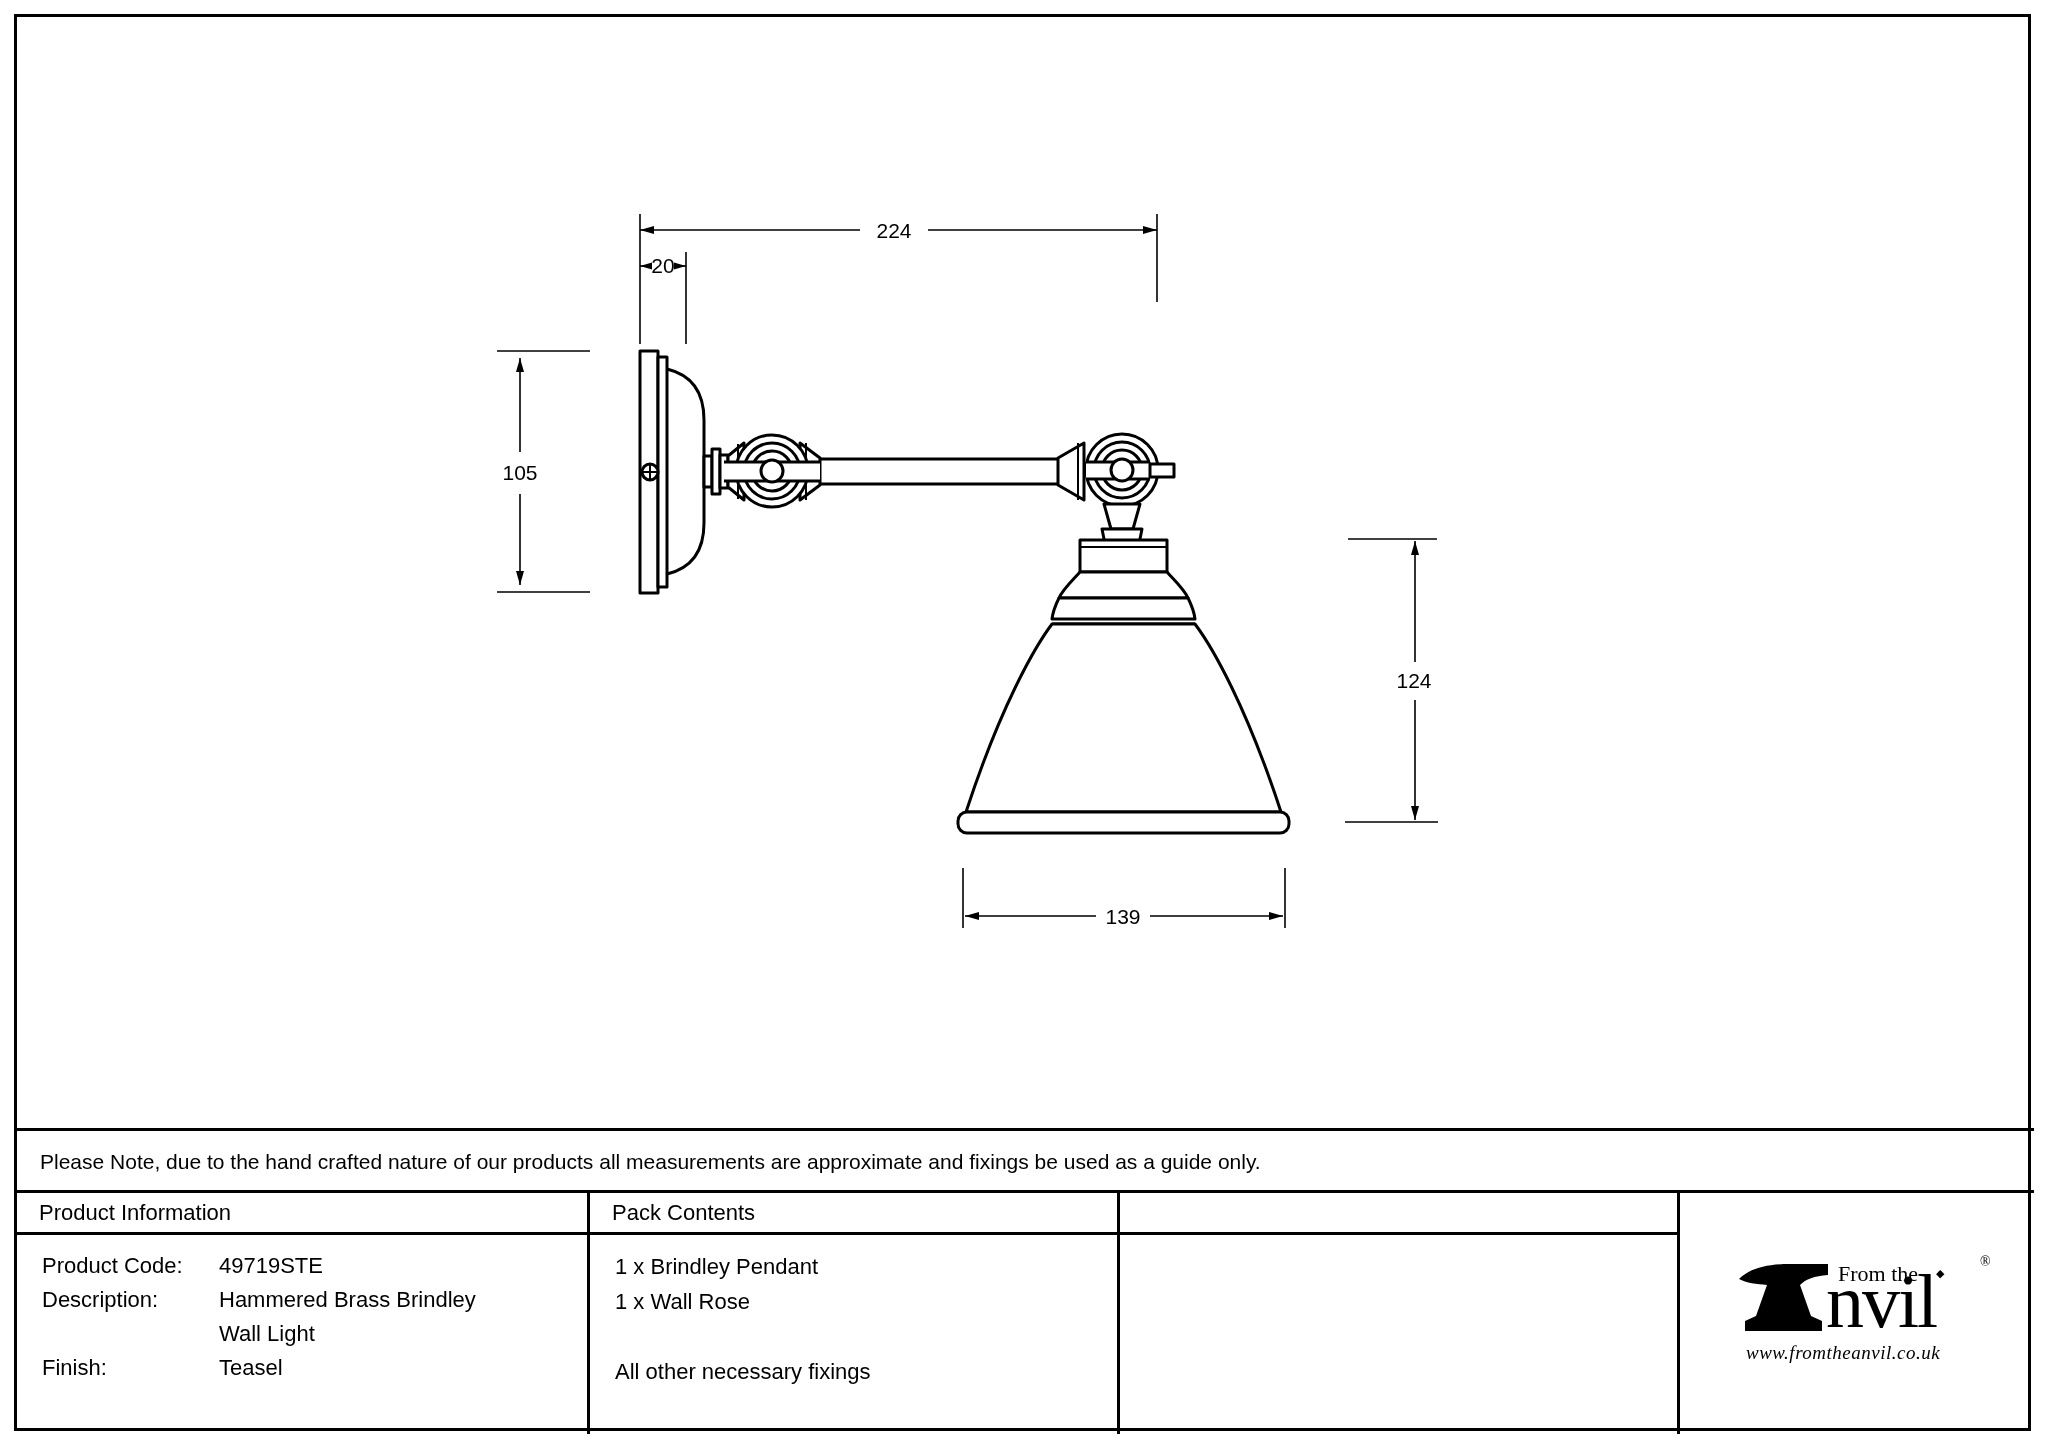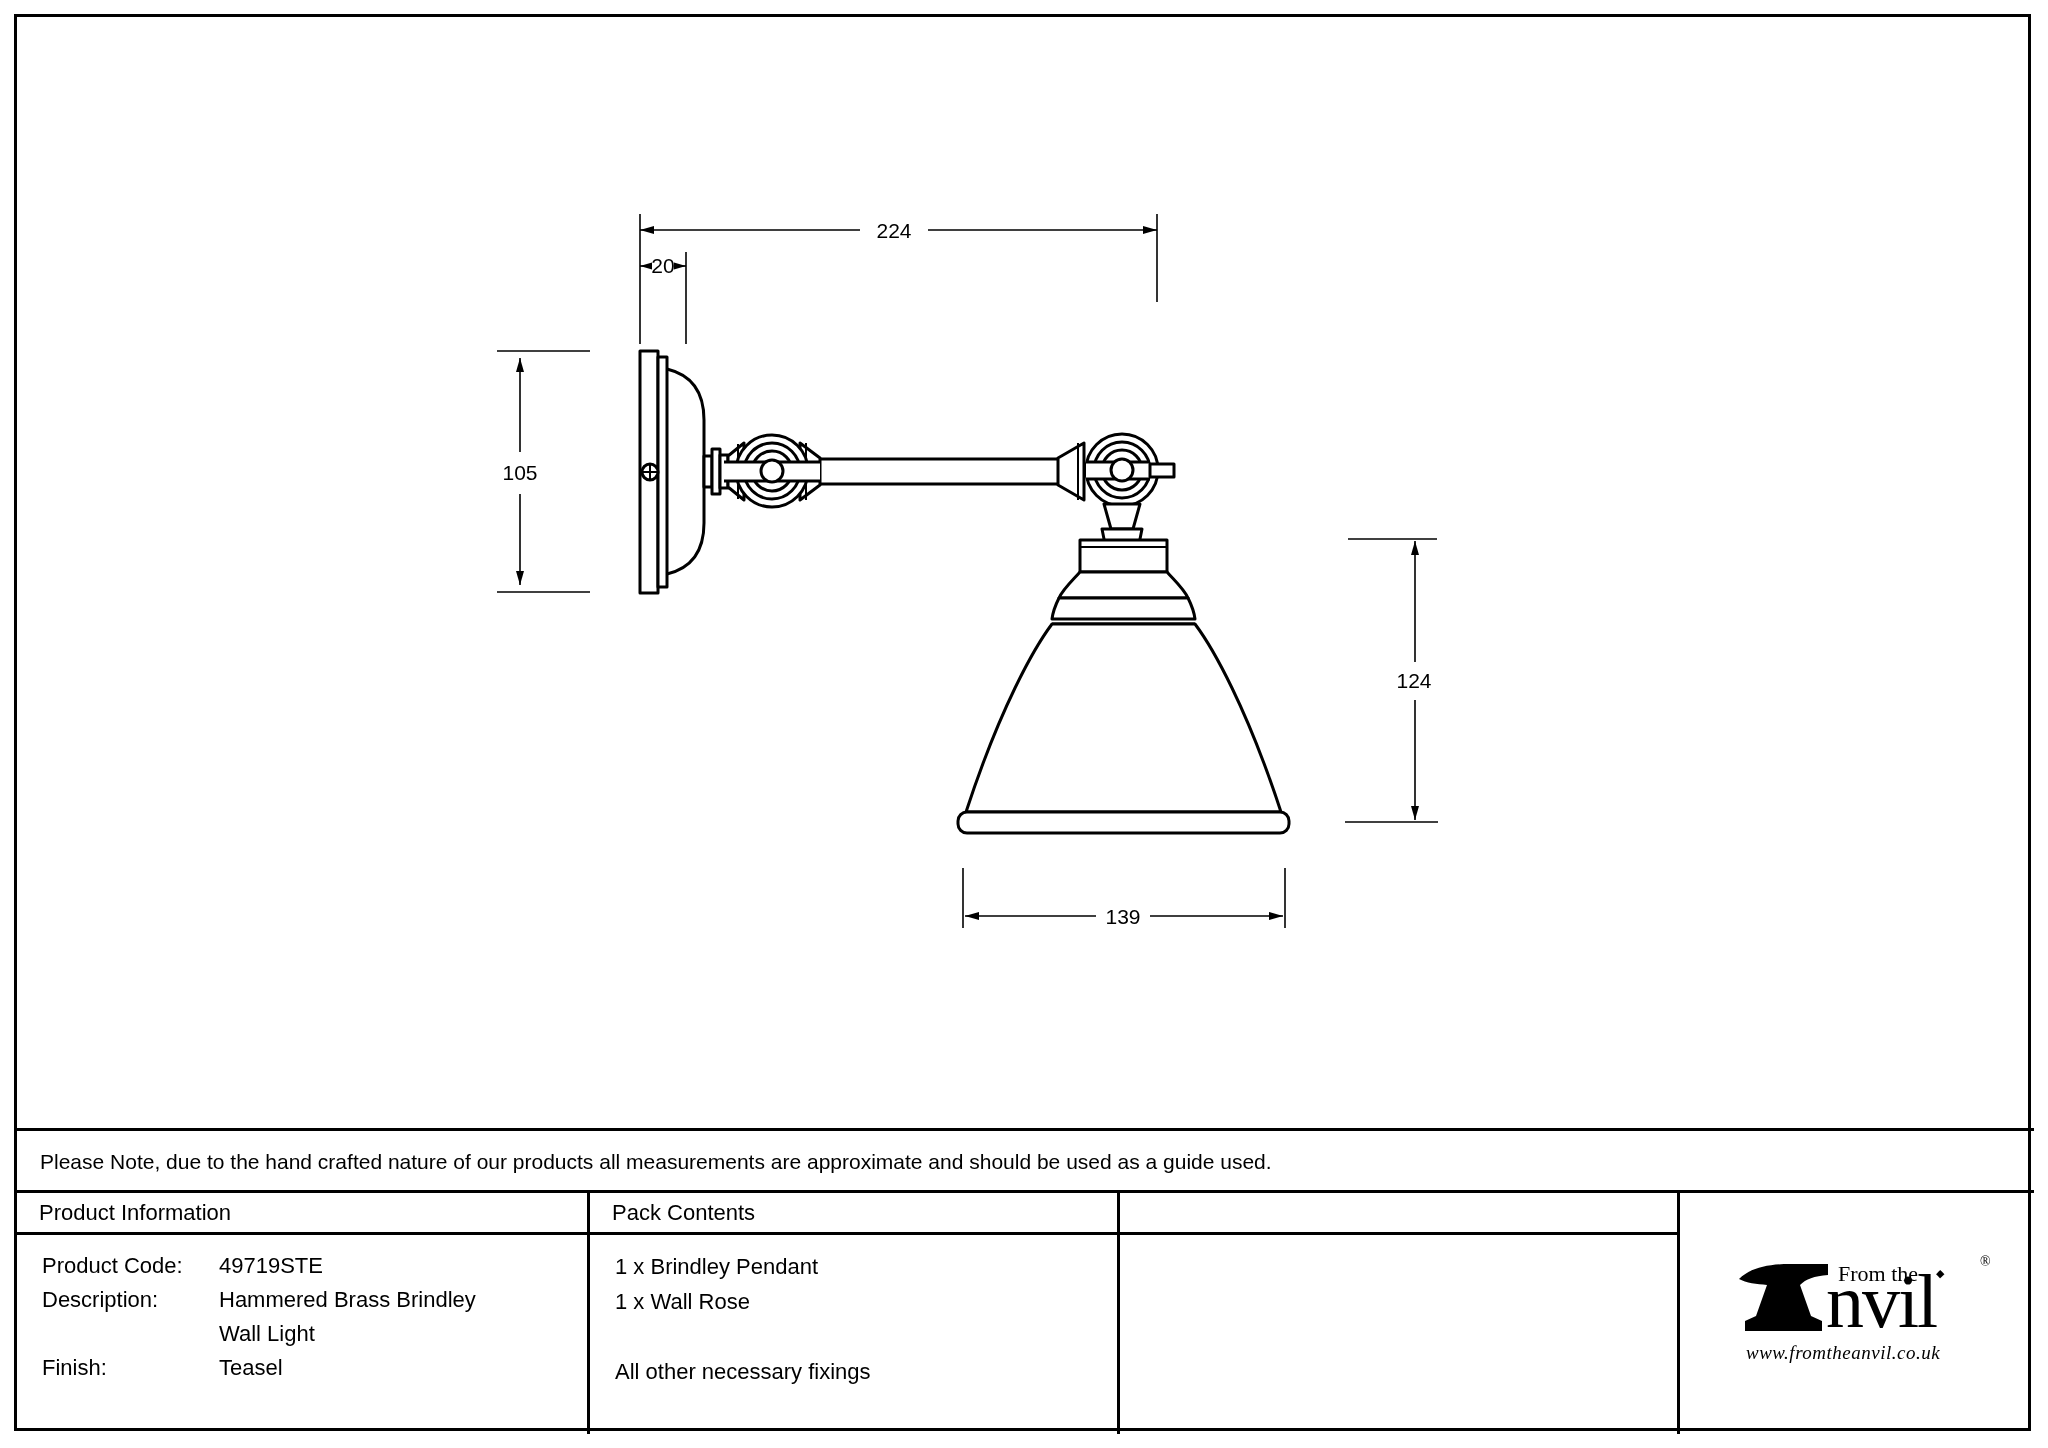--- a/index.html
+++ b/index.html
@@ -124,21 +124,21 @@
   </g>
 </svg>
 
 <div class="abs hline" style="left:14px;top:1128px;width:2020px;height:3px;"></div>
 <div class="abs hline" style="left:14px;top:1190px;width:2020px;height:3px;"></div>
 <div class="abs hline" style="left:14px;top:1232px;width:1666px;height:3px;"></div>
 <div class="abs vline" style="left:587px;top:1190px;width:3px;height:244px;"></div>
 <div class="abs vline" style="left:1117px;top:1190px;width:3px;height:244px;"></div>
 <div class="abs vline" style="left:1677px;top:1190px;width:3px;height:244px;"></div>
 
-<div class="abs note-text">Please Note, due to the hand crafted nature of our products all measurements are approximate and should be used as a guide used.</div>
+<div class="abs note-text">Please Note, due to the hand crafted nature of our products all measurements are approximate and fixings be used as a guide only.</div>
 
 <div class="abs hdr" style="left:39px;">Product Information</div>
 <div class="abs hdr" style="left:612px;">Pack Contents</div>
 
 <div class="abs cell-rows" style="left:34px;">
   <div class="row">
     <span class="lbl">Product Code:</span>
     <span>49719STE</span>
   </div>
   <div class="row">

